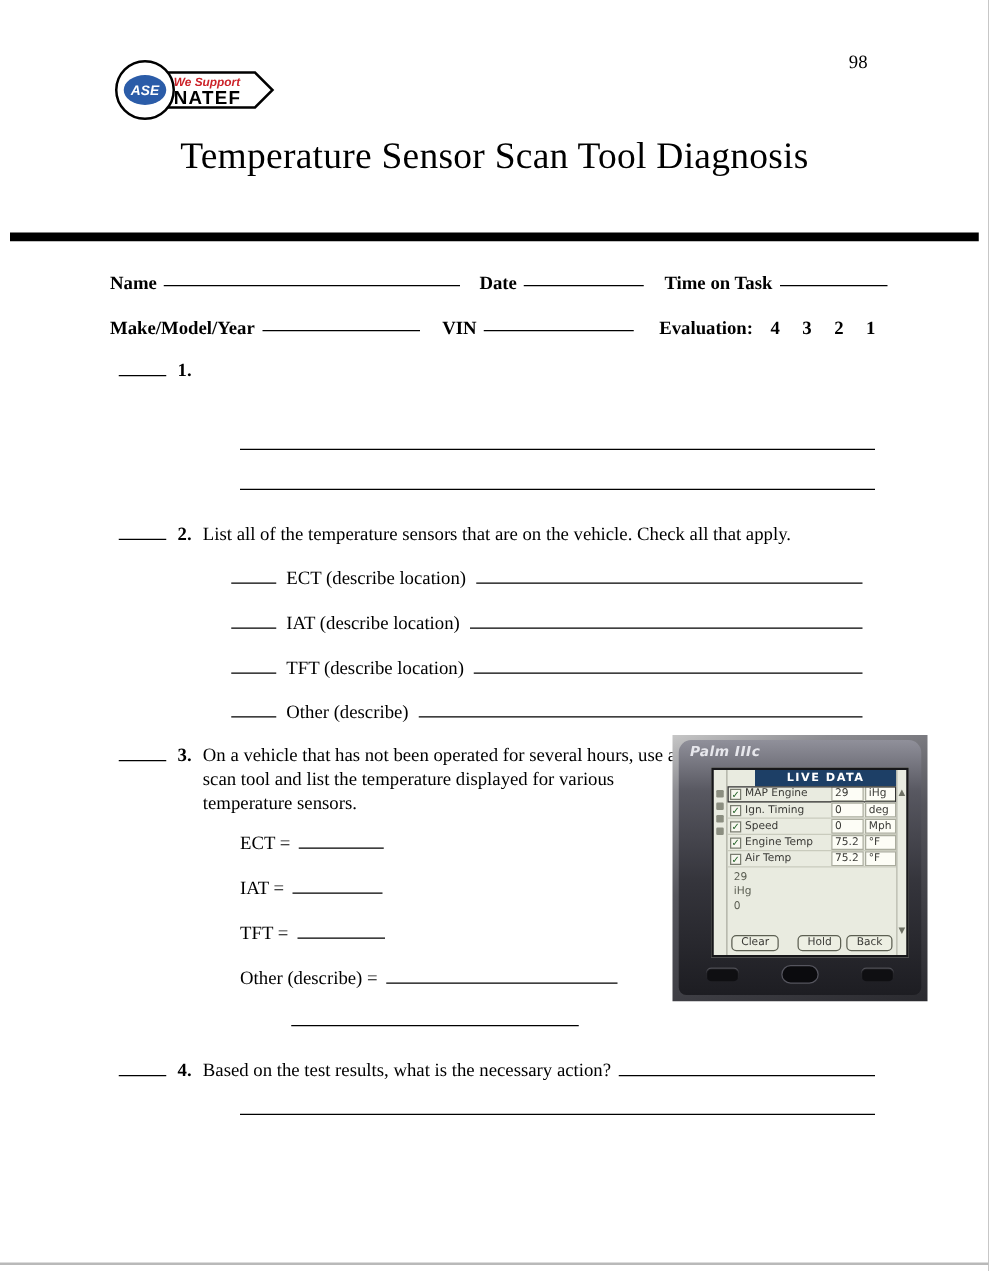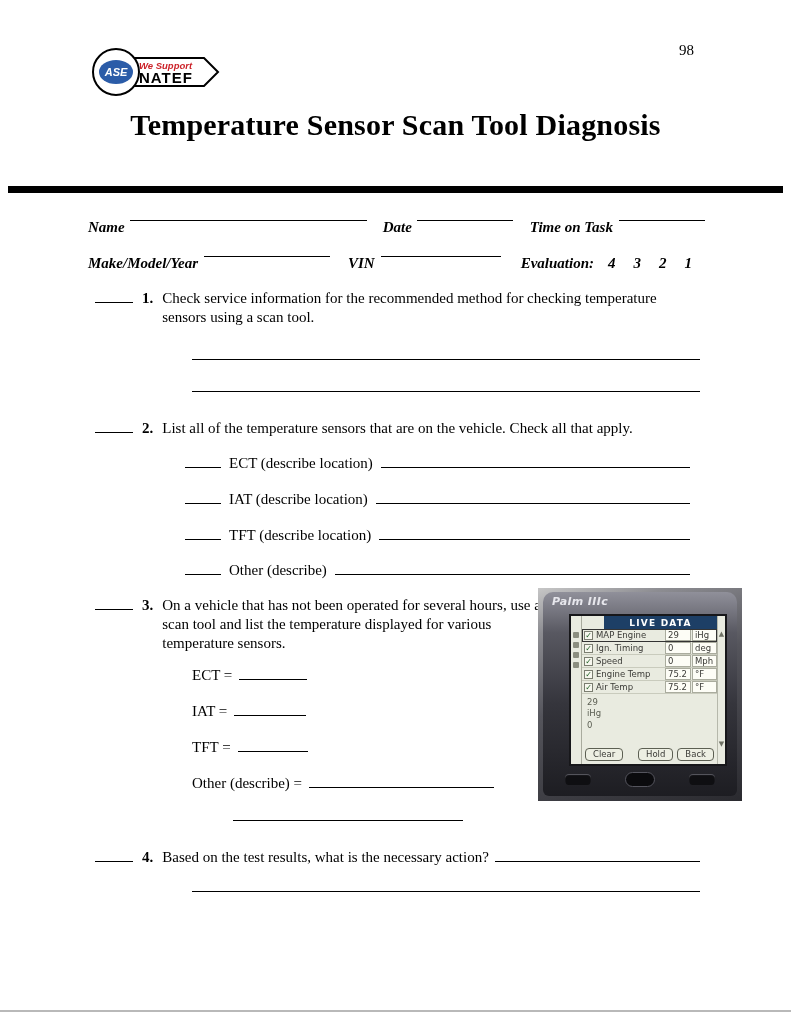--- a/index.html
+++ b/index.html
@@ -11,28 +11,28 @@
     overflow:hidden;
   }
   .b { font-weight:bold; }
   .abs { position:absolute; }
 
   
   .blank { display:inline-block; height:2px; border-bottom:1.5px solid #000; }
   .hline { position:absolute; height:0; border-bottom:1.5px solid #000; }
 
   
-  .frow { position:absolute; display:flex; align-items:flex-start; white-space:nowrap;font-style:italic; }
+  .frow { position:absolute; display:flex; align-items:center; white-space:nowrap; }
   .fill { flex:1; height:2px; border-bottom:1.5px solid #000; }
 
   .page-number { position:absolute; left:679px; top:42px; font-size:15px; }
 
   
   .doc-title { position:absolute; left:0; top:108px; width:791px; text-align:center;
-               font-size:30px; font-weight:bold; letter-spacing:0.2px; }
+               font-size:30px; font-weight:normal; letter-spacing:0.2px; }
   .task { position:absolute; left:88px; top:147px; width:632px; font-size:14.5px; line-height:17px; white-space:normal; }
   .rule { position:absolute; left:8px; top:186px; width:775px; height:7px; background:#000; }
 
   
   .qline { position:absolute; left:95px; display:flex; align-items:baseline; }
   .qblank { width:38px; height:2px; border-bottom:1.5px solid #000; flex:0 0 auto; }
   .qnum { font-weight:bold; margin:0 9px 0 9px; flex:0 0 auto; }
   .qtext { white-space:normal; line-height:19px; }
 
   
@@ -120,21 +120,20 @@
     <span class="b" style="margin-left:20px;">Evaluation:</span>
     <span class="b" style="margin-left:14px;">4</span>
     <span class="b" style="margin-left:18px;">3</span>
     <span class="b" style="margin-left:18px;">2</span>
     <span class="b" style="margin-left:18px;">1</span>
   </div>
 
   <div class="qline" style="top:289px;">
     <span class="qblank"></span>
     <span class="qnum">1.</span>
-    <div class="qtext" style="width:538px;">Check service information for the recommended method for checking temperature sensors using a scan tool.</div>
   </div>
   <div class="hline" style="left:192px; top:359px; width:508px;"></div>
   <div class="hline" style="left:192px; top:391px; width:508px;"></div>
 
   <div class="qline" style="top:419px;">
     <span class="qblank"></span>
     <span class="qnum">2.</span>
     <div class="qtext" style="width:548px;">List all of the temperature sensors that are on the vehicle.  Check all that apply.</div>
   </div>
 

